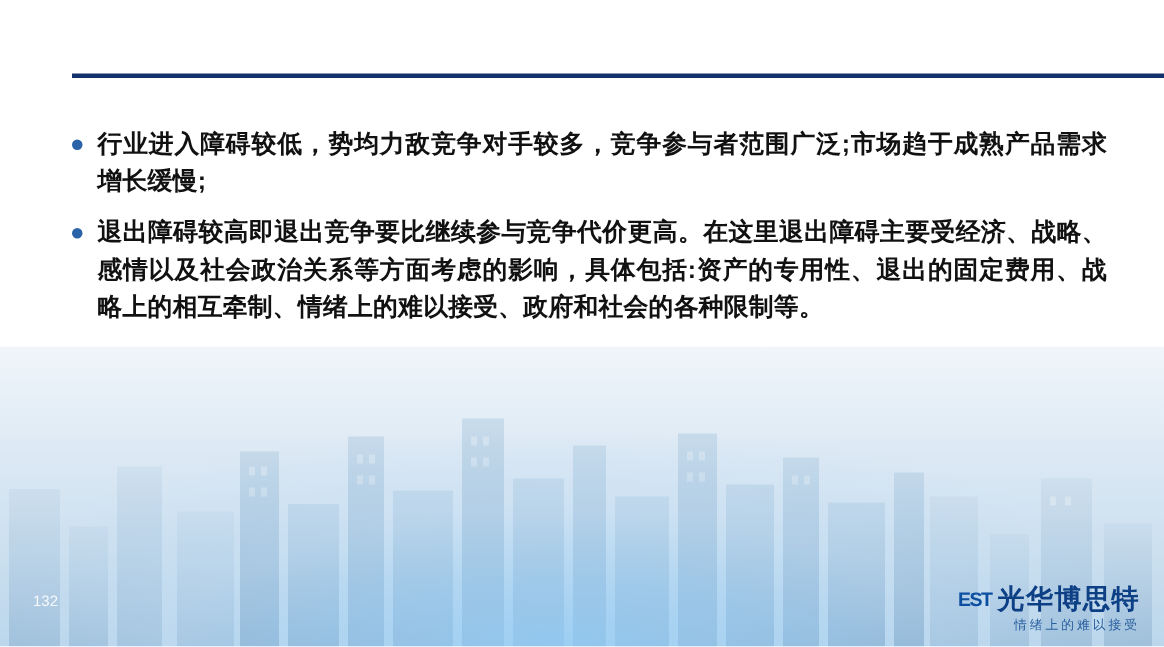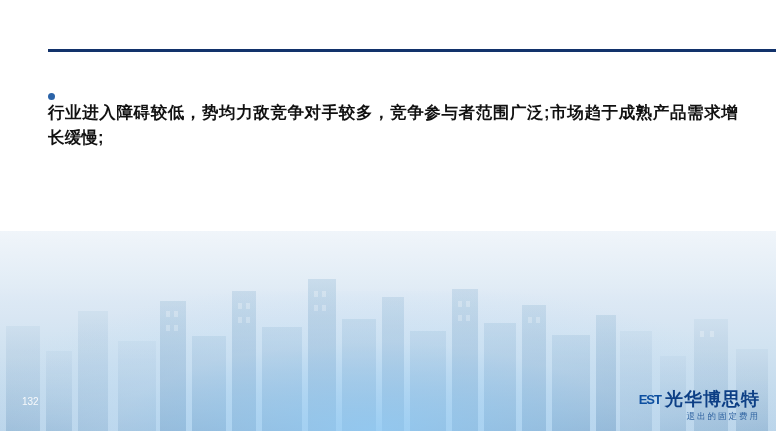--- a/index.html
+++ b/index.html
@@ -85,21 +85,20 @@
     position: absolute;
     left: 48px;
     top: 84px;
     width: 690px;
     z-index: 4;
   }
   .bullet-row {
     display: flex;
     align-items: flex-start;
     margin-bottom: 9px;
-    flex-direction: column;
   }
   .bullet-dot {
     flex: 0 0 auto;
     width: 7px;
     height: 7px;
     border-radius: 50%;
     background: #2b63a8;
     margin-top: 9px;
     margin-right: 10px;
   }
@@ -239,24 +238,28 @@
     </svg>
   </div>
   <div class="header-title">微生物肥料行业竞争分析</div>
   <div class="header-underline"></div>
 
   <div class="content">
     <div class="bullet-row">
       <span class="bullet-dot"></span>
       <span class="bullet-text">行业进入障碍较低，势均力敌竞争对手较多，竞争参与者范围广泛;市场趋于成熟产品需求增长缓慢;</span>
     </div>
+    <div class="bullet-row">
+      <span class="bullet-dot"></span>
+      <span class="bullet-text">退出障碍较高即退出竞争要比继续参与竞争代价更高。在这里退出障碍主要受经济、战略、感情以及社会政治关系等方面考虑的影响，具体包括:资产的专用性、退出的固定费用、战略上的相互牵制、情绪上的难以接受、政府和社会的各种限制等。</span>
+    </div>
   </div>
 
   <div class="page-number">132</div>
   <div class="brand">
     <div class="brand-main">
       <span class="brand-mark">EST</span>
       <span class="brand-name">光华博思特</span>
     </div>
-    <div class="brand-sub">退出的固定费用</div>
+    <div class="brand-sub">情绪上的难以接受</div>
   </div>
 
 </div>
 
 </body></html>

